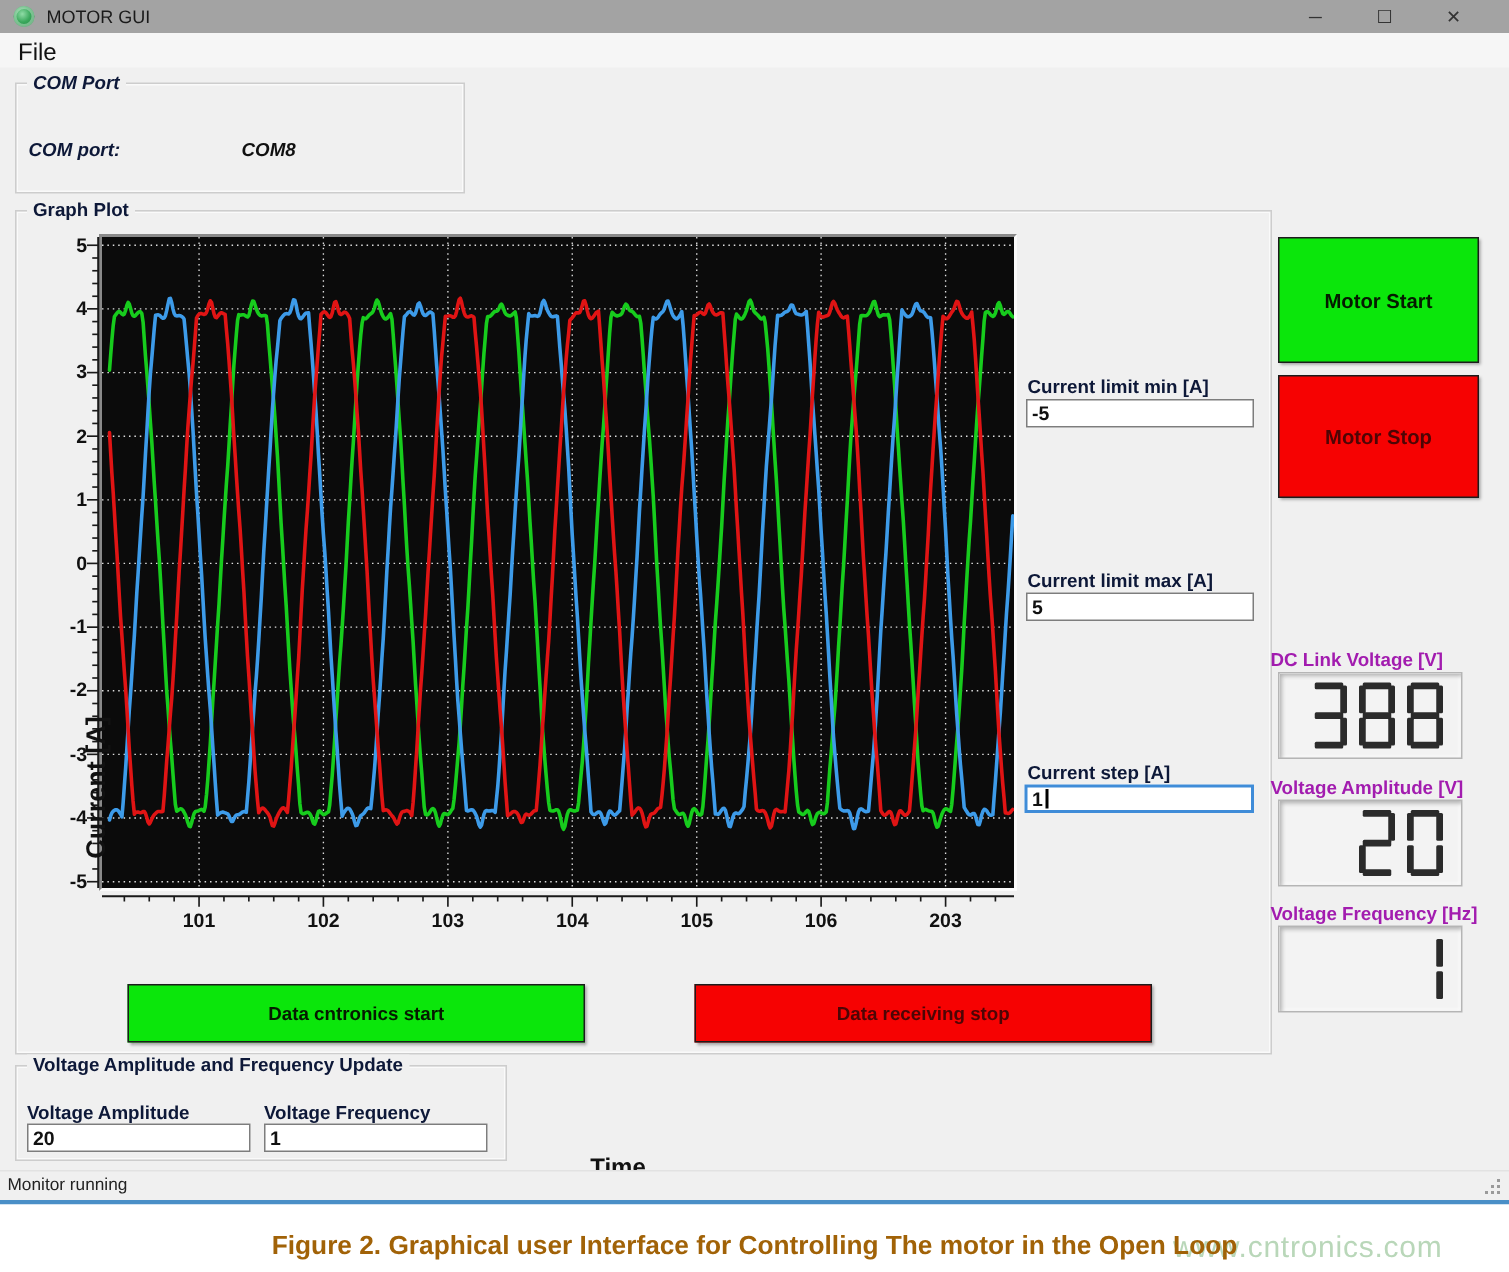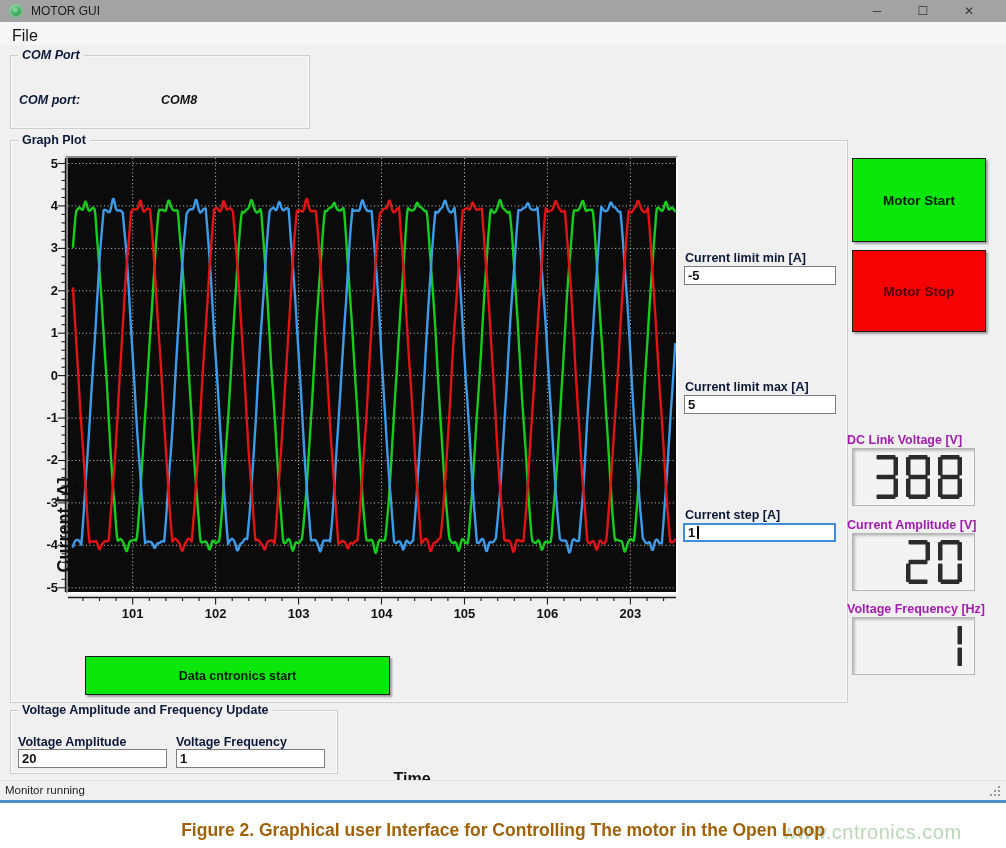--- a/index.html
+++ b/index.html
@@ -270,21 +270,21 @@
           <rect x="82.5" y="1" width="19" height="4.5" rx="1" fill="#2b2b2b"></rect>
           <rect x="99.5" y="3" width="4.5" height="18.5" rx="1" fill="#2b2b2b"></rect>
           <rect x="99.5" y="24.5" width="4.5" height="18.5" rx="1" fill="#2b2b2b"></rect>
           <rect x="82.5" y="40.5" width="19" height="4.5" rx="1" fill="#2b2b2b"></rect>
           <rect x="80" y="24.5" width="4.5" height="18.5" rx="1" fill="#2b2b2b"></rect>
           <rect x="80" y="3" width="4.5" height="18.5" rx="1" fill="#2b2b2b"></rect>
           <rect x="82.5" y="20.75" width="19" height="4.5" rx="1" fill="#2b2b2b"></rect>
         </svg>
     </div>
 
-    <span class="disp-label" style="left:847px;top:518px;">Current Amplitude [V]</span>
+    <span class="disp-label" style="left:847px;top:518px;">Voltage Amplitude [V]</span>
     <div class="seg-box" style="left:852px;top:533px;">
       <svg width="112" height="46" viewBox="0 0 112 46">
           <rect x="50.5" y="1" width="19" height="4.5" rx="1" fill="#2b2b2b"></rect>
           <rect x="67.5" y="3" width="4.5" height="18.5" rx="1" fill="#2b2b2b"></rect>
           <rect x="50.5" y="20.75" width="19" height="4.5" rx="1" fill="#2b2b2b"></rect>
           <rect x="48" y="24.5" width="4.5" height="18.5" rx="1" fill="#2b2b2b"></rect>
           <rect x="50.5" y="40.5" width="19" height="4.5" rx="1" fill="#2b2b2b"></rect>
           <rect x="82.5" y="1" width="19" height="4.5" rx="1" fill="#2b2b2b"></rect>
           <rect x="99.5" y="3" width="4.5" height="18.5" rx="1" fill="#2b2b2b"></rect>
           <rect x="99.5" y="24.5" width="4.5" height="18.5" rx="1" fill="#2b2b2b"></rect>
@@ -298,20 +298,23 @@
     <div class="seg-box" style="left:852px;top:617px;">
       <svg width="112" height="46" viewBox="0 0 112 46">
           <rect x="99.5" y="3" width="4.5" height="18.5" rx="1" fill="#2b2b2b"></rect>
           <rect x="99.5" y="24.5" width="4.5" height="18.5" rx="1" fill="#2b2b2b"></rect>
         </svg>
     </div>
 
     <div class="btn" style="left: 85px; top: 656px; width: 303px; height: 37px; font-size: 12.5px; background: rgb(11, 230, 11); color: rgb(5, 26, 0);">
       <span>Data cntronics start</span>
     </div>
+    <div class="btn" style="left: 463px; top: 656px; width: 303px; height: 37px; font-size: 12.5px; background: rgb(246, 2, 2); color: rgb(77, 5, 5);">
+      <span>Data receiving stop</span>
+    </div>
 
     <div class="groupbox" style="left:10px;top:710px;width:326px;height:62px;">
       <span class="gb-label">Voltage Amplitude and Frequency Update</span>
       <span class="fld-label" style="left:7px;top:24px;">Voltage Amplitude</span>
       <input class="txt-input" style="left: 7px; top: 38px; width: 149px;" value="20">
       <span class="fld-label" style="left:165px;top:24px;">Voltage Frequency</span>
       <input class="txt-input" style="left: 165px; top: 38px; width: 149px;" value="1">
     </div>
 
     <div class="statusbar">

